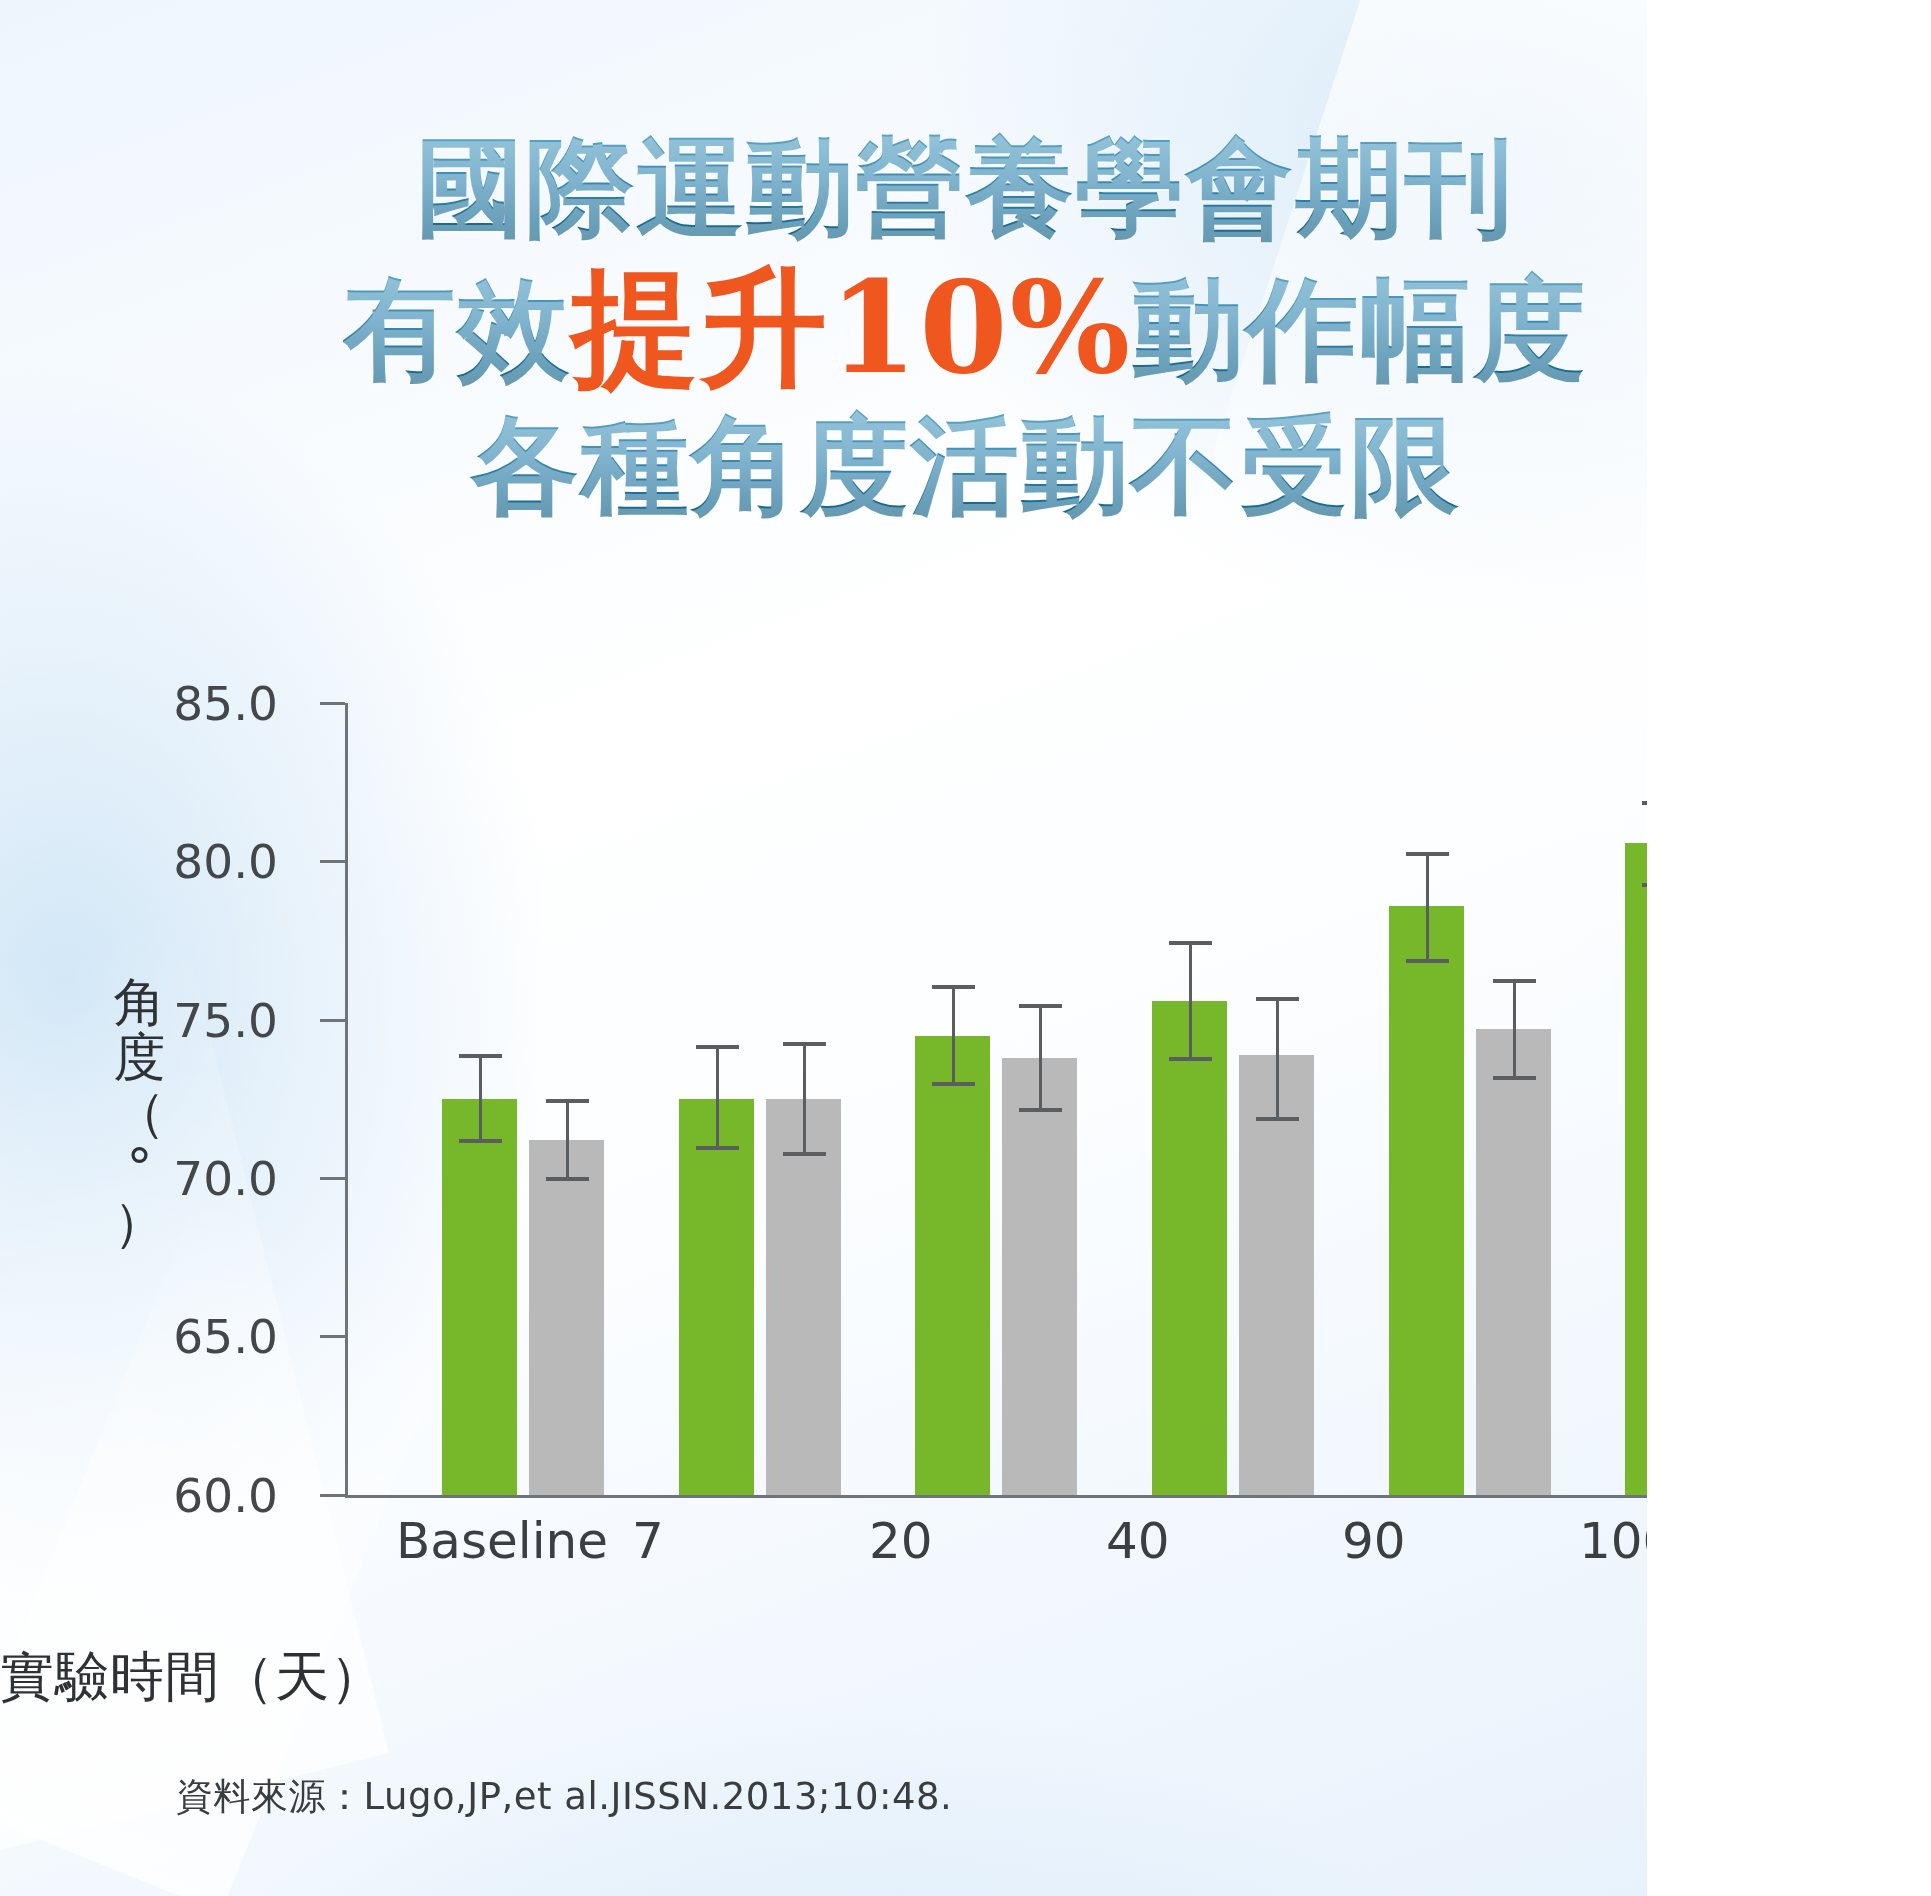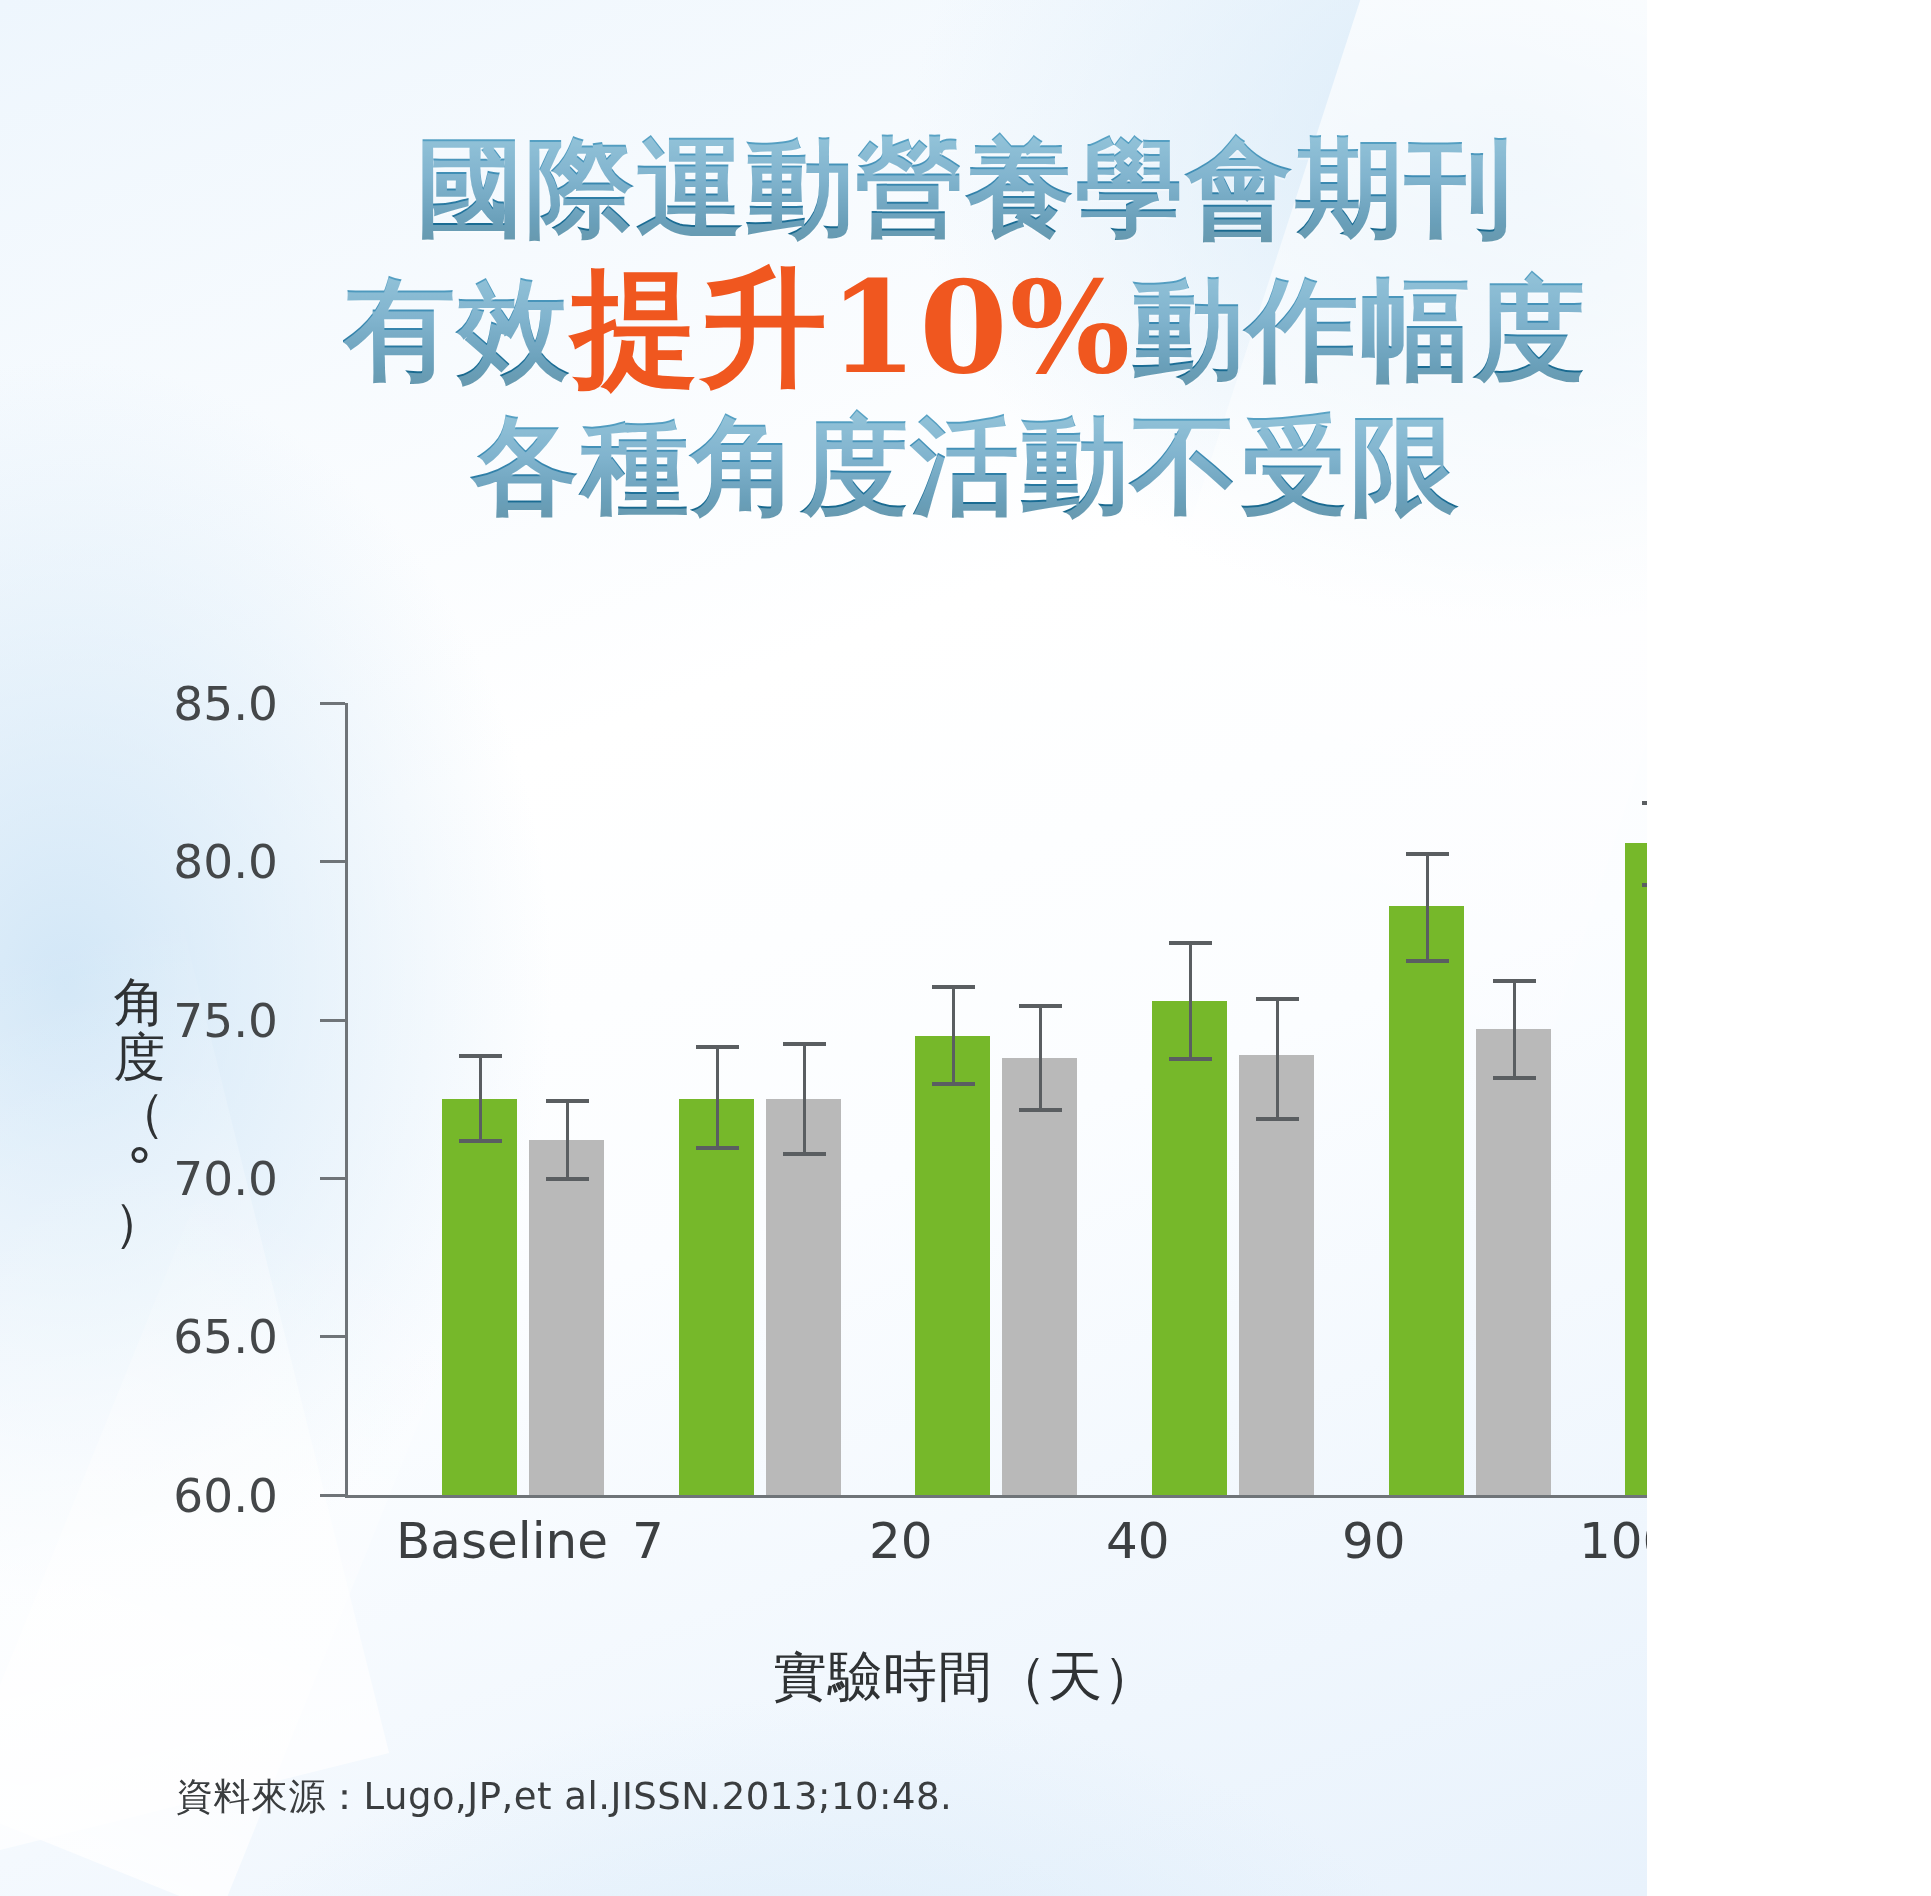--- a/index.html
+++ b/index.html
@@ -77,21 +77,21 @@
     font-size:50px; color:#3c3f41;
     font-family:"DejaVu Sans", "Liberation Sans", sans-serif;
   }
   #y-axis-title {
     position:absolute; left:93px; top:975px; width:93px;
     font-size:52px; color:#2f3234; line-height:1.06; text-align:center;
     font-family:"DejaVu Sans", "Liberation Sans", sans-serif;
   }
   #y-axis-title span { display:block; }
   #x-axis-title {
-    position:absolute; left:0; top:1641px; width:1931px; text-align:center;
+    position:absolute; left:0; top:1641px; width:1931px; text-align:left;
     font-size:54px; color:#2f3234; letter-spacing:1px;
     font-family:"DejaVu Sans", "Liberation Sans", sans-serif;
   }
   #source {
     position:absolute; left:176px; top:1772px;
     font-size:37px; color:#3a3d3f; letter-spacing:0.5px;
     font-family:"DejaVu Sans", "Liberation Sans", sans-serif;
   }
 </style>
 </head>

